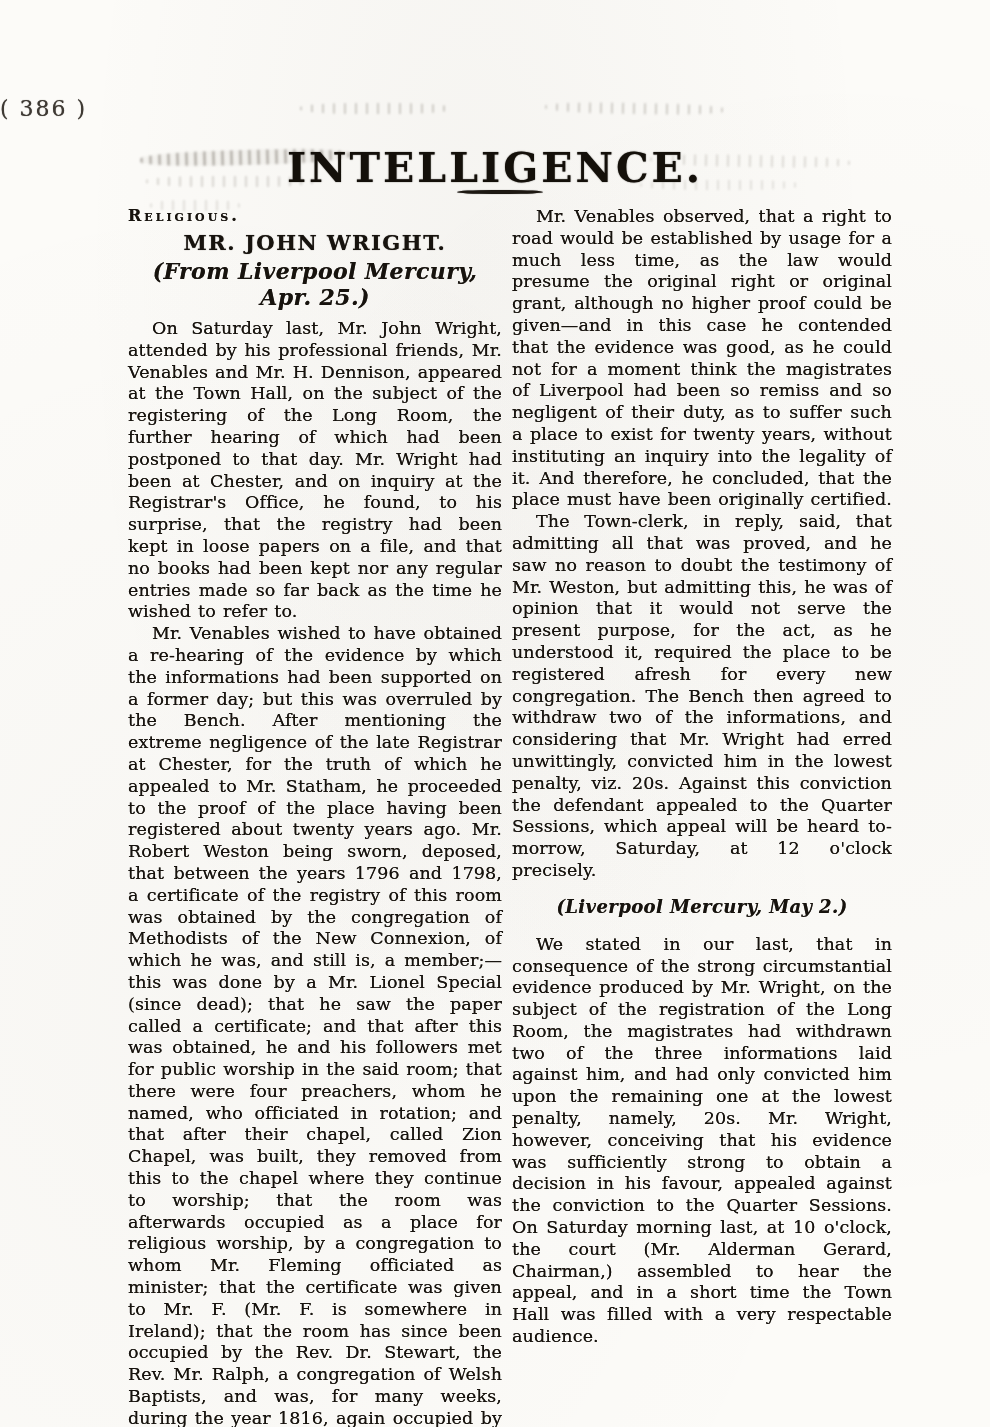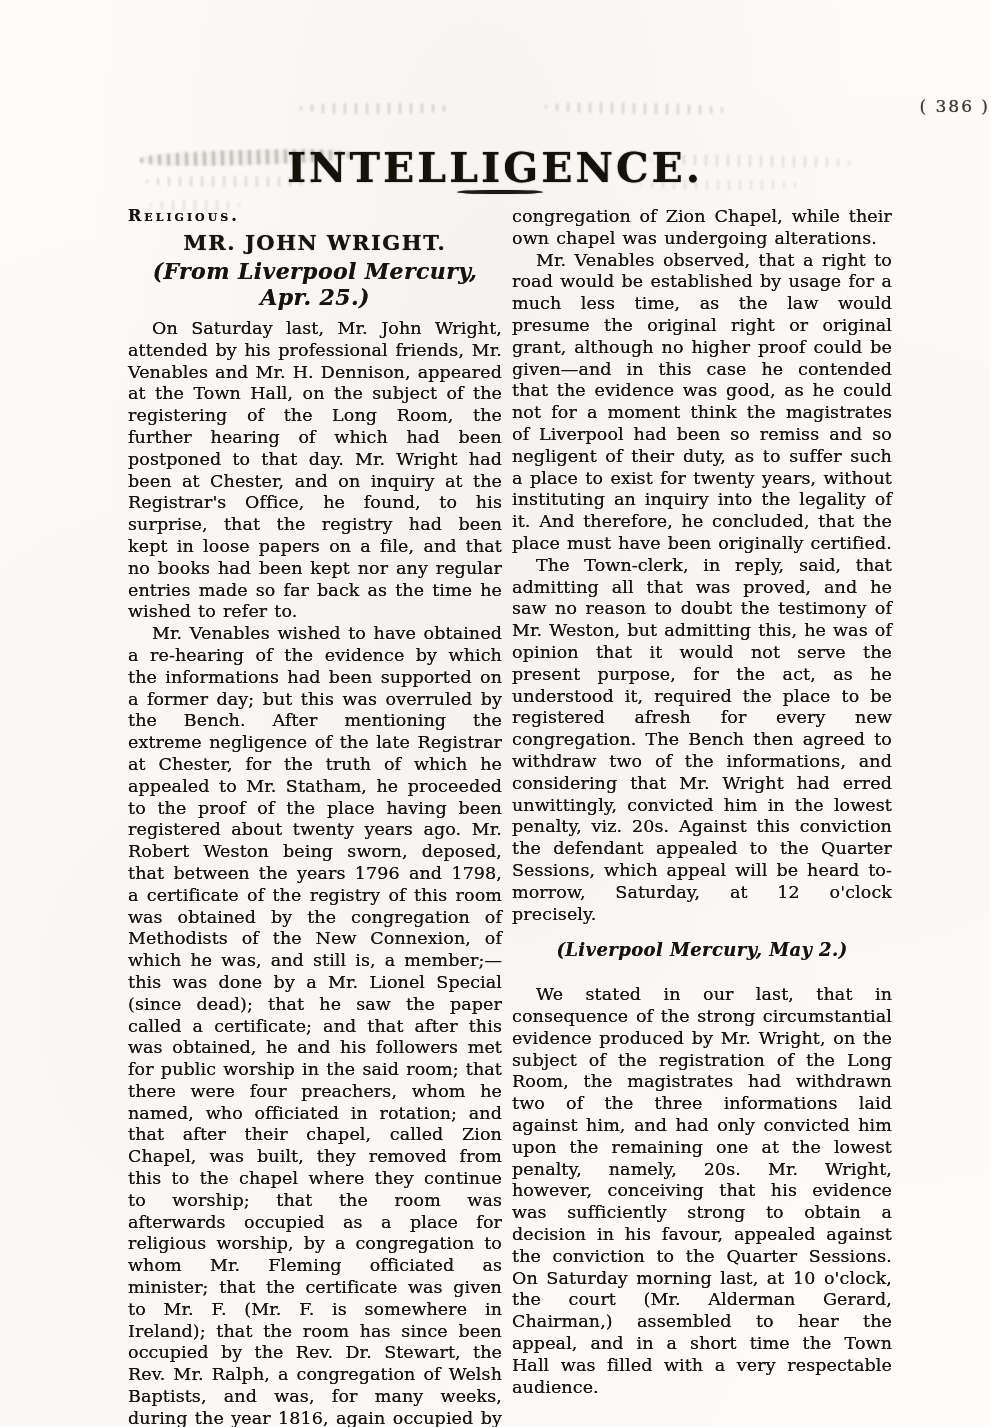--- a/index.html
+++ b/index.html
@@ -11,21 +11,21 @@
       radial-gradient(ellipse at 48% 18%, rgba(60,52,40,0.035), transparent 55%),
       radial-gradient(ellipse at 20% 70%, rgba(60,52,40,0.025), transparent 60%),
       radial-gradient(ellipse at 85% 45%, rgba(60,52,40,0.02), transparent 55%),
       #fcfbf8;
     overflow:hidden;
     font-family:"DejaVu Serif","Liberation Serif",serif;
     color:#17130e;
   }
   .page-number {
     position:absolute; top:96px; left:0; width:100%;
-    text-align:right; font-size:17px; letter-spacing:2px;
+    text-align:left; font-size:22px; letter-spacing:2px;
     color:#241f18; opacity:.88;
     text-shadow:0 0 0.8px rgba(30,25,18,.8);
   }
   .title {
     position:absolute; top:144px; left:0; width:100%;
     margin:0; text-align:center;
     font-size:41px; font-weight:bold; letter-spacing:3px;
     color:#14100a;
     text-shadow:0 0 1.2px rgba(18,14,8,.75);
   }
@@ -65,21 +65,21 @@
     margin:2px 0 3px; text-shadow:0 0 .8px rgba(20,16,10,.8);
   }
   .h-source {
     text-align:center; font-style:italic; font-weight:bold;
     font-size:22px; letter-spacing:.4px;
     margin:1px 0 8px; text-shadow:0 0 .6px rgba(20,16,10,.7);
   }
   .h-source2 {
     text-align:center; font-style:italic; font-weight:bold;
     font-size:18px; letter-spacing:.4px;
-    margin:14px 0 24px; text-shadow:0 0 .6px rgba(20,16,10,.7);
+    margin:14px 0 17px; text-shadow:0 0 .6px rgba(20,16,10,.7);
   }
   .artifact { position:absolute; pointer-events:none; filter:blur(1.2px); }
   .a-streak {
     background:repeating-linear-gradient(90deg,
       rgba(62,53,42,.32) 0 3px, rgba(62,53,42,.04) 3px 9px);
     border-radius:40%;
   }
   .a-dots {
     background:repeating-linear-gradient(90deg,
       rgba(62,53,42,.22) 0 2px, transparent 2px 11px);
@@ -108,21 +108,20 @@
 
     <div class="col col-left">
       <div class="h-religious">Religious.</div>
       <div class="h-article">MR. JOHN WRIGHT.</div>
       <div class="h-source">(From Liverpool Mercury, Apr. 25.)</div>
       <p class="indent">On Saturday last, Mr. John Wright, attended by his professional friends, Mr. Venables and Mr. H. Dennison, appeared at the Town Hall, on the subject of the registering of the Long Room, the further hearing of which had been postponed to that day. Mr. Wright had been at Chester, and on inquiry at the Registrar's Office, he found, to his surprise, that the registry had been kept in loose papers on a file, and that no books had been kept nor any regular entries made so far back as the time he wished to refer to.</p>
       <p class="indent">Mr. Venables wished to have obtained a re-hearing of the evidence by which the informations had been supported on a former day; but this was overruled by the Bench. After mentioning the extreme negligence of the late Registrar at Chester, for the truth of which he appealed to Mr. Statham, he proceeded to the proof of the place having been registered about twenty years ago. Mr. Robert Weston being sworn, deposed, that between the years 1796 and 1798, a certificate of the registry of this room was obtained by the congregation of Methodists of the New Connexion, of which he was, and still is, a member;—this was done by a Mr. Lionel Special (since dead); that he saw the paper called a certificate; and that after this was obtained, he and his followers met for public worship in the said room; that there were four preachers, whom he named, who officiated in rotation; and that after their chapel, called Zion Chapel, was built, they removed from this to the chapel where they continue to worship; that the room was afterwards occupied as a place for religious worship, by a congregation to whom Mr. Fleming officiated as minister; that the certificate was given to Mr. F. (Mr. F. is somewhere in Ireland); that the room has since been occupied by the Rev. Dr. Stewart, the Rev. Mr. Ralph, a congregation of Welsh Baptists, and was, for many weeks, during the year 1816, again occupied by the</p>
     </div>
 
     <div class="col col-right">
-      <p>congregation of Zion Chapel, while their own chapel was undergoing alterations.</p>
       <p class="indent">Mr. Venables observed, that a right to road would be established by usage for a much less time, as the law would presume the original right or original grant, although no higher proof could be given—and in this case he contended that the evidence was good, as he could not for a moment think the magistrates of Liverpool had been so remiss and so negligent of their duty, as to suffer such a place to exist for twenty years, without instituting an inquiry into the legality of it. And therefore, he concluded, that the place must have been originally certified.</p>
       <p class="indent">The Town-clerk, in reply, said, that admitting all that was proved, and he saw no reason to doubt the testimony of Mr. Weston, but admitting this, he was of opinion that it would not serve the present purpose, for the act, as he understood it, required the place to be registered afresh for every new congregation. The Bench then agreed to withdraw two of the informations, and considering that Mr. Wright had erred unwittingly, convicted him in the lowest penalty, viz. 20s. Against this conviction the defendant appealed to the Quarter Sessions, which appeal will be heard to-morrow, Saturday, at 12 o'clock precisely.</p>
       <div class="h-source2">(Liverpool Mercury, May 2.)</div>
       <p class="indent">We stated in our last, that in consequence of the strong circumstantial evidence produced by Mr. Wright, on the subject of the registration of the Long Room, the magistrates had withdrawn two of the three informations laid against him, and had only convicted him upon the remaining one at the lowest penalty, namely, 20s. Mr. Wright, however, conceiving that his evidence was sufficiently strong to obtain a decision in his favour, appealed against the conviction to the Quarter Sessions. On Saturday morning last, at 10 o'clock, the court (Mr. Alderman Gerard, Chairman,) assembled to hear the appeal, and in a short time the Town Hall was filled with a very respectable audience.</p>
     </div>
 
   </div>
 </div>
 
 </body></html>

